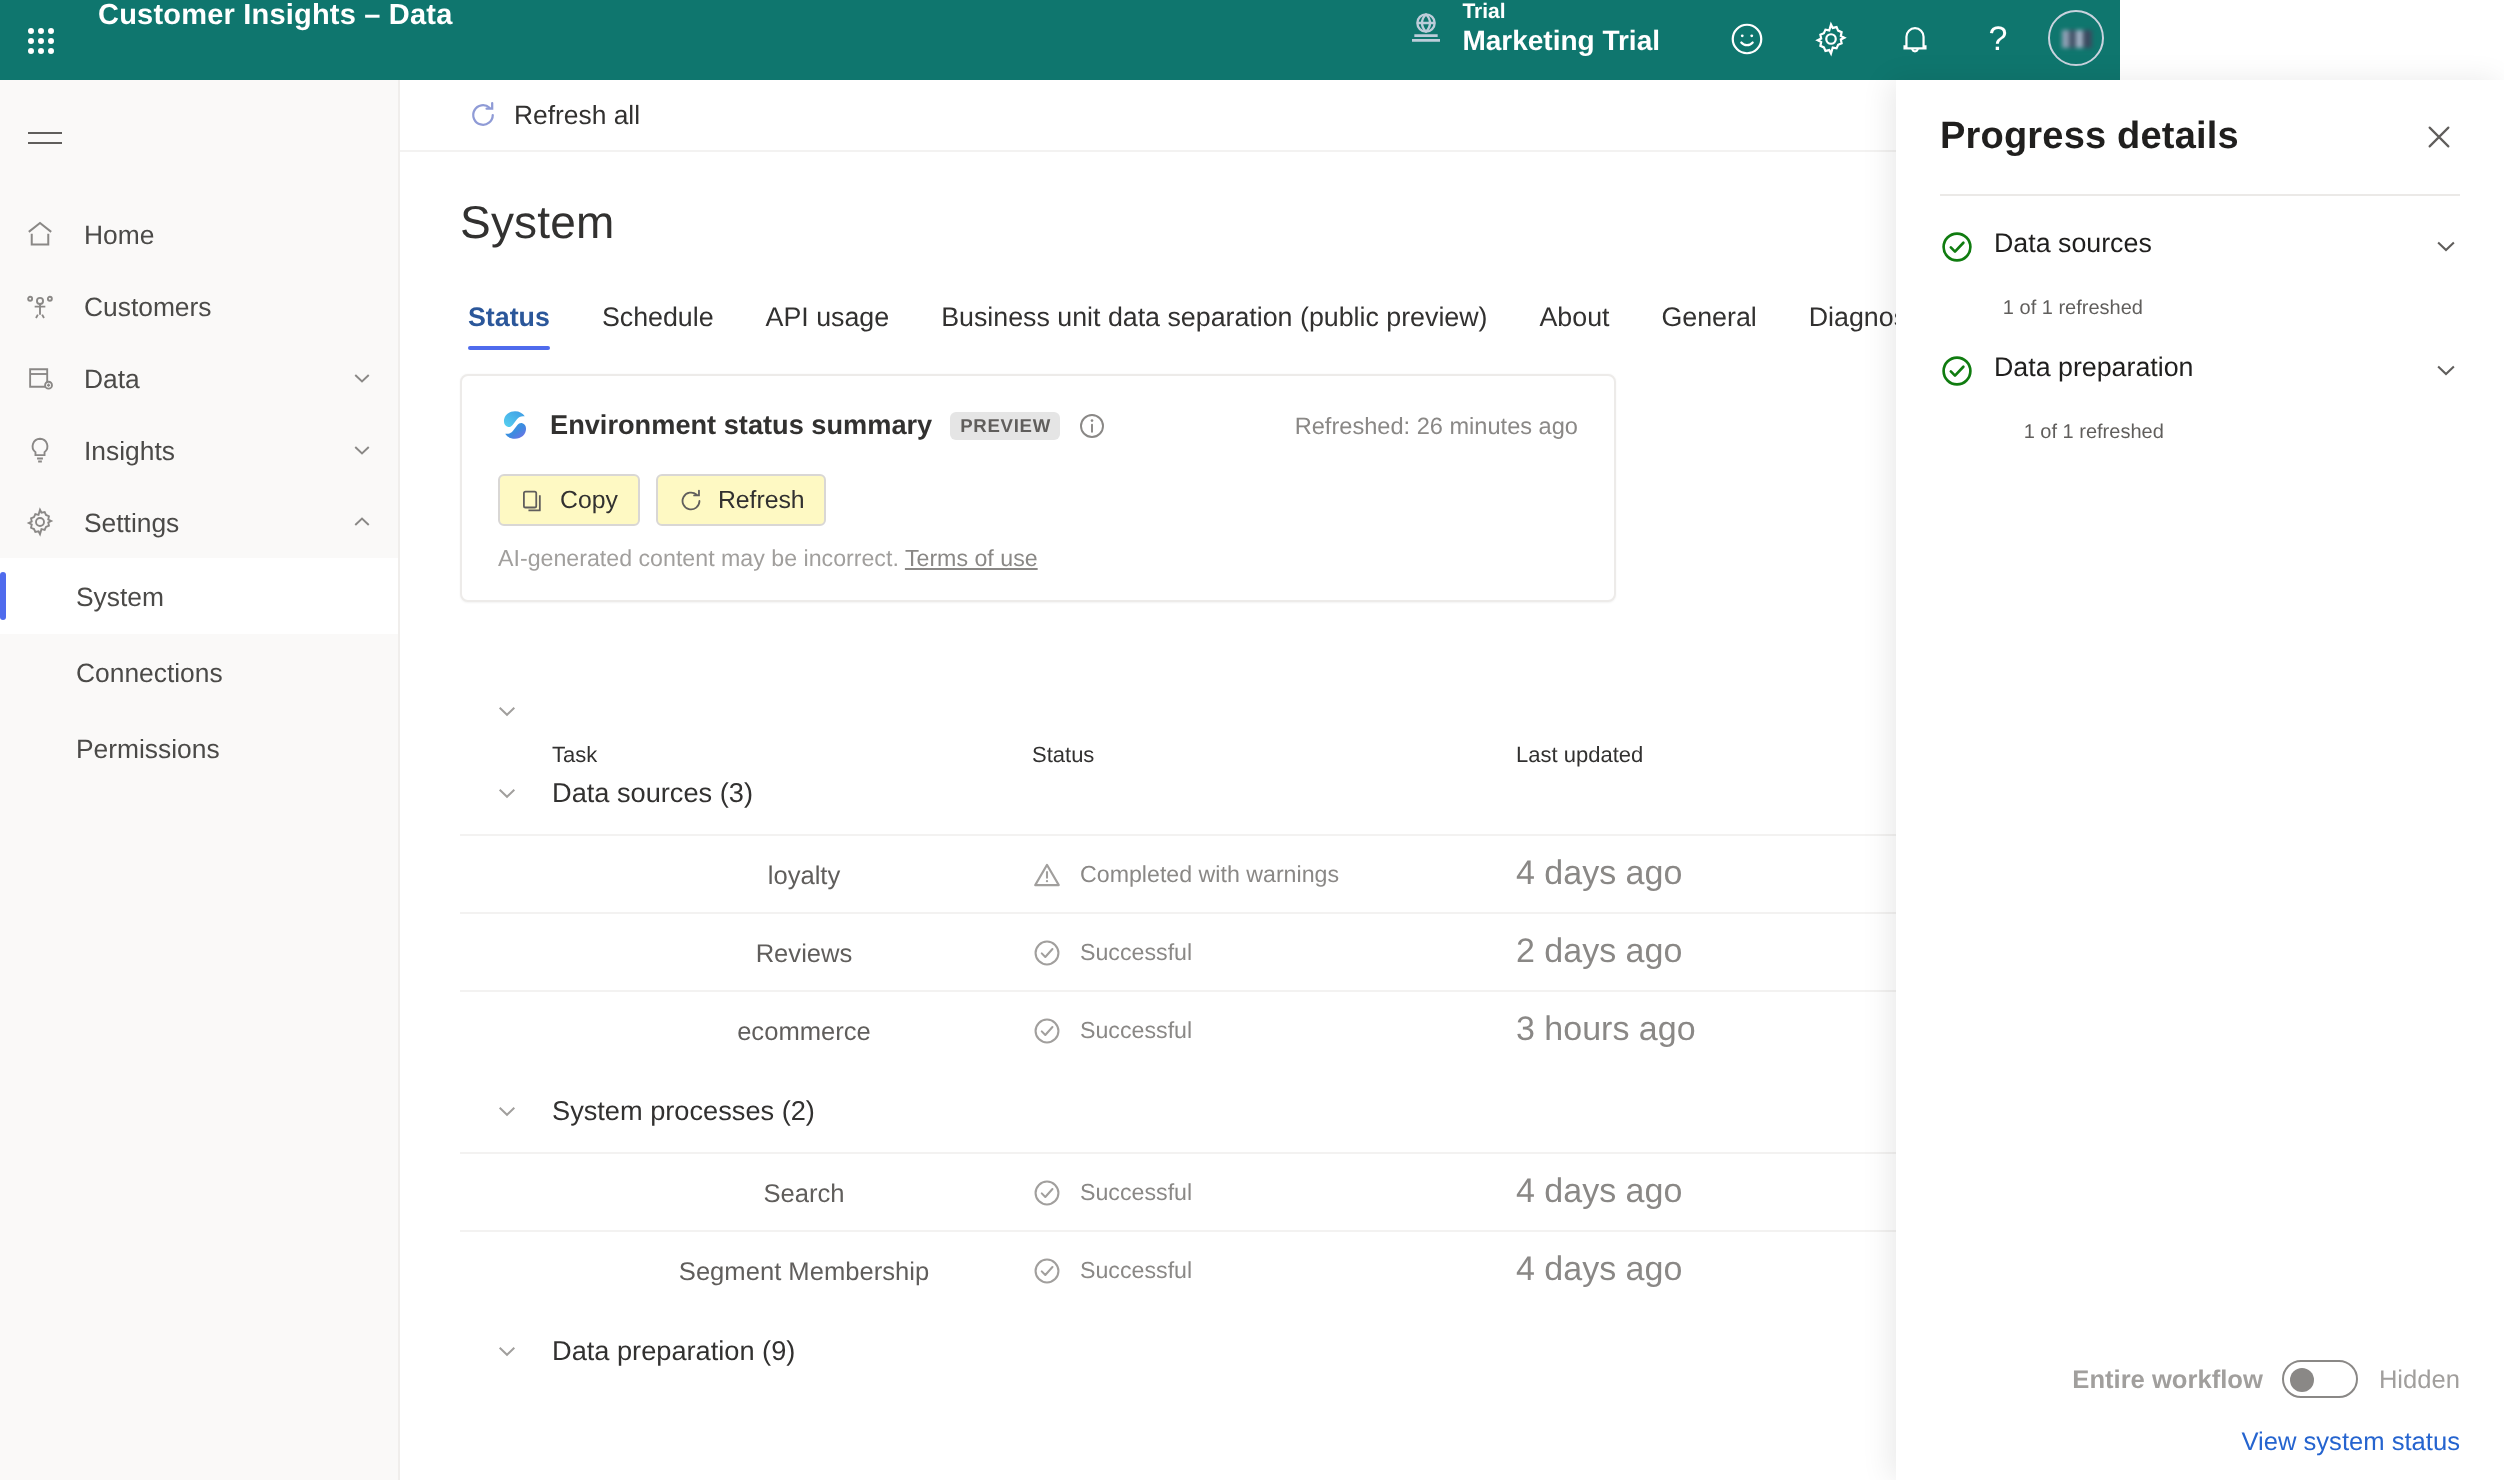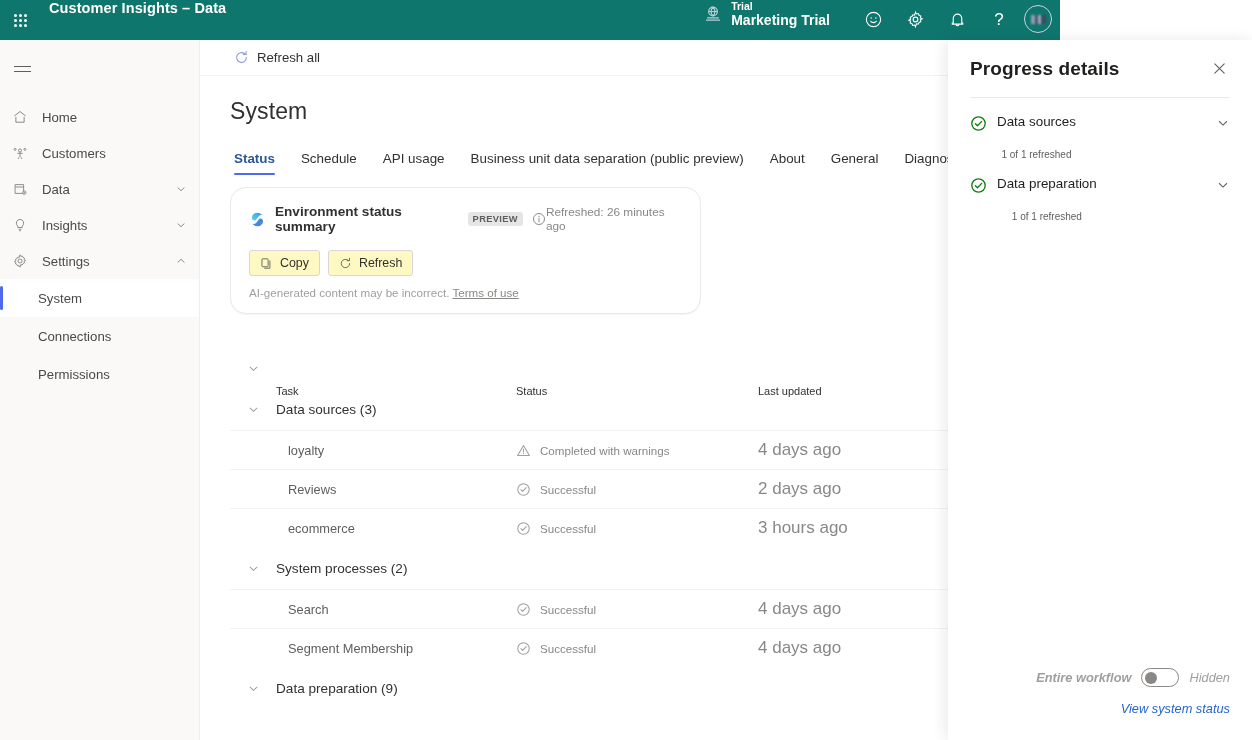--- a/index.html
+++ b/index.html
@@ -103,21 +103,21 @@
   }
   .tab:first-child { padding-left: 4px; }
   .tab.active { color: #2b579a; font-weight: 600; }
   .tab.active::after {
     content: ""; position: absolute; left: 4px; right: 13px; bottom: 0; height: 2px;
     background: #4f6bed; border-radius: 2px;
   }
 
   
   .env-card {
-    margin-top: 12px; width: 471px; border: 1px solid #edebe9; border-radius: 16px;
+    margin-top: 12px; width: 578px; border: 1px solid #edebe9; border-radius: 4px;
     background: #ffffff; padding: 16px 18px 14px 18px;
     box-shadow: 0 .3px 1px rgba(0,0,0,.05);
   }
   .env-head { display: flex; align-items: center; }
   .copilot-ico { width: 17px; height: 17px; margin-right: 9px; }
   .env-title { font-size: 13.6px; font-weight: 600; color: #323130; }
   .preview-badge {
     margin-left: 9px; background: #e5e5e5; color: #605e5c; border-radius: 3px;
     font-size: 9.3px; font-weight: 600; letter-spacing: .35px; padding: 2px 5px;
   }
@@ -141,42 +141,42 @@
   }
   .tbl-head { height: 40px; }
   .c-caret { width: 46px; display: flex; align-items: center; justify-content: center; color: #a19f9d; cursor: pointer; }
   .c-task { width: 240px; }
   .c-status { width: 242px; display: flex; align-items: center; gap: 9px; }
   .c-updated { width: 220px; }
   .th { font-size: 11px; color: #323130; margin-top: 45px; }
   .grp-row { height: 42px; }
   .grp-name { font-size: 13.6px; color: #323130; }
   .task-row { height: 39px; border-top: 1px solid #f3f2f1; }
-  .task-row .c-task { padding-left: 12px; font-size: 12.8px; color: #605e5c; }
+  .task-row .c-task { padding-left: 12px; font-size: 12.8px; color: #605e5c; text-align: center; }
   .task-row .c-status .stxt { font-size: 11.6px; color: #8a8886; }
   .task-row .c-updated { font-size: 17px; color: #8a8886; }
   .st-ico { display: flex; color: #a19f9d; }
 
   
   .panel {
     position: absolute; top: 40px; right: 0; width: 304px; height: 700px;
     background: #ffffff; box-shadow: -3px 0 14px rgba(0,0,0,.085);
   }
   .panel-head { display: flex; align-items: flex-start; padding: 18px 22px 0 22px; }
   .panel-title { font-size: 19px; font-weight: 600; color: #201f1e; letter-spacing: .1px; }
   .panel-close { margin-left: auto; color: #605e5c; cursor: pointer; display: flex; padding: 3px; }
   .panel-sep { height: 1px; background: #ebe9e7; margin: 17px 22px 0 22px; }
   .prog-item { display: flex; align-items: flex-start; padding: 16px 22px 0 22px; }
   .prog-check { margin-top: 1px; display: flex; }
   .prog-text { margin-left: 10px; }
   .prog-name { font-size: 13.4px; color: #201f1e; }
   .prog-sub { font-size: 10px; color: #605e5c; margin-top: 20px; text-align: center; }
   .prog-caret { margin-left: auto; color: #605e5c; display: flex; margin-top: 2px; cursor: pointer; }
   .panel-foot {
-    position: absolute; left: 0; right: 0; bottom: 12px; padding: 0 22px 12px 22px; font-style: italic;
+    position: absolute; left: 0; right: 0; bottom: 0; padding: 0 22px 12px 22px;
   }
   .toggle-row { display: flex; align-items: center; justify-content: flex-end; gap: 10px; }
   .toggle-label { font-size: 12.8px; color: #a19f9d; font-weight: 600; }
   .toggle {
     width: 38px; height: 19px; border-radius: 11px; border: 1px solid #8a8886;
     background: #ffffff; position: relative; cursor: pointer;
   }
   .toggle .knob {
     position: absolute; top: 3px; left: 3px; width: 12px; height: 12px;
     border-radius: 50%; background: #8a8886;

